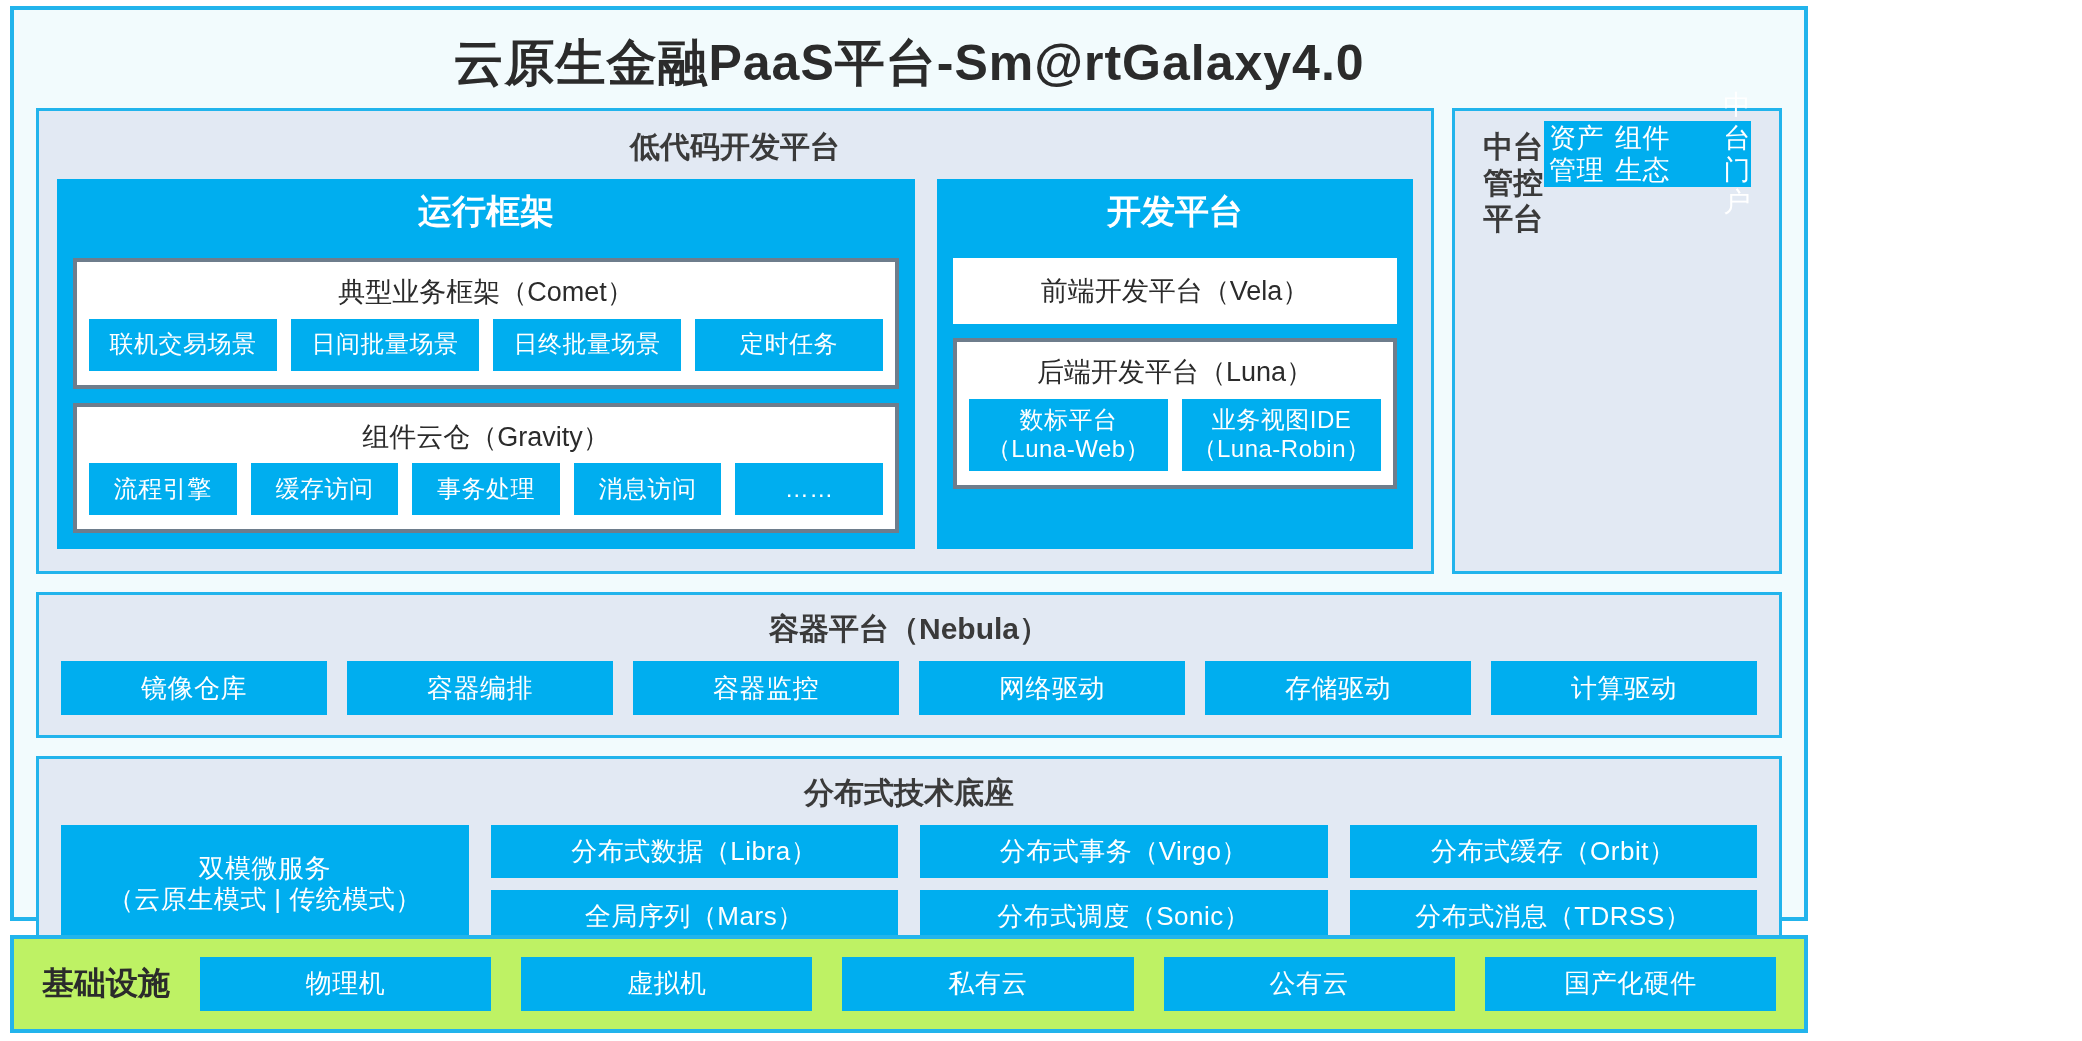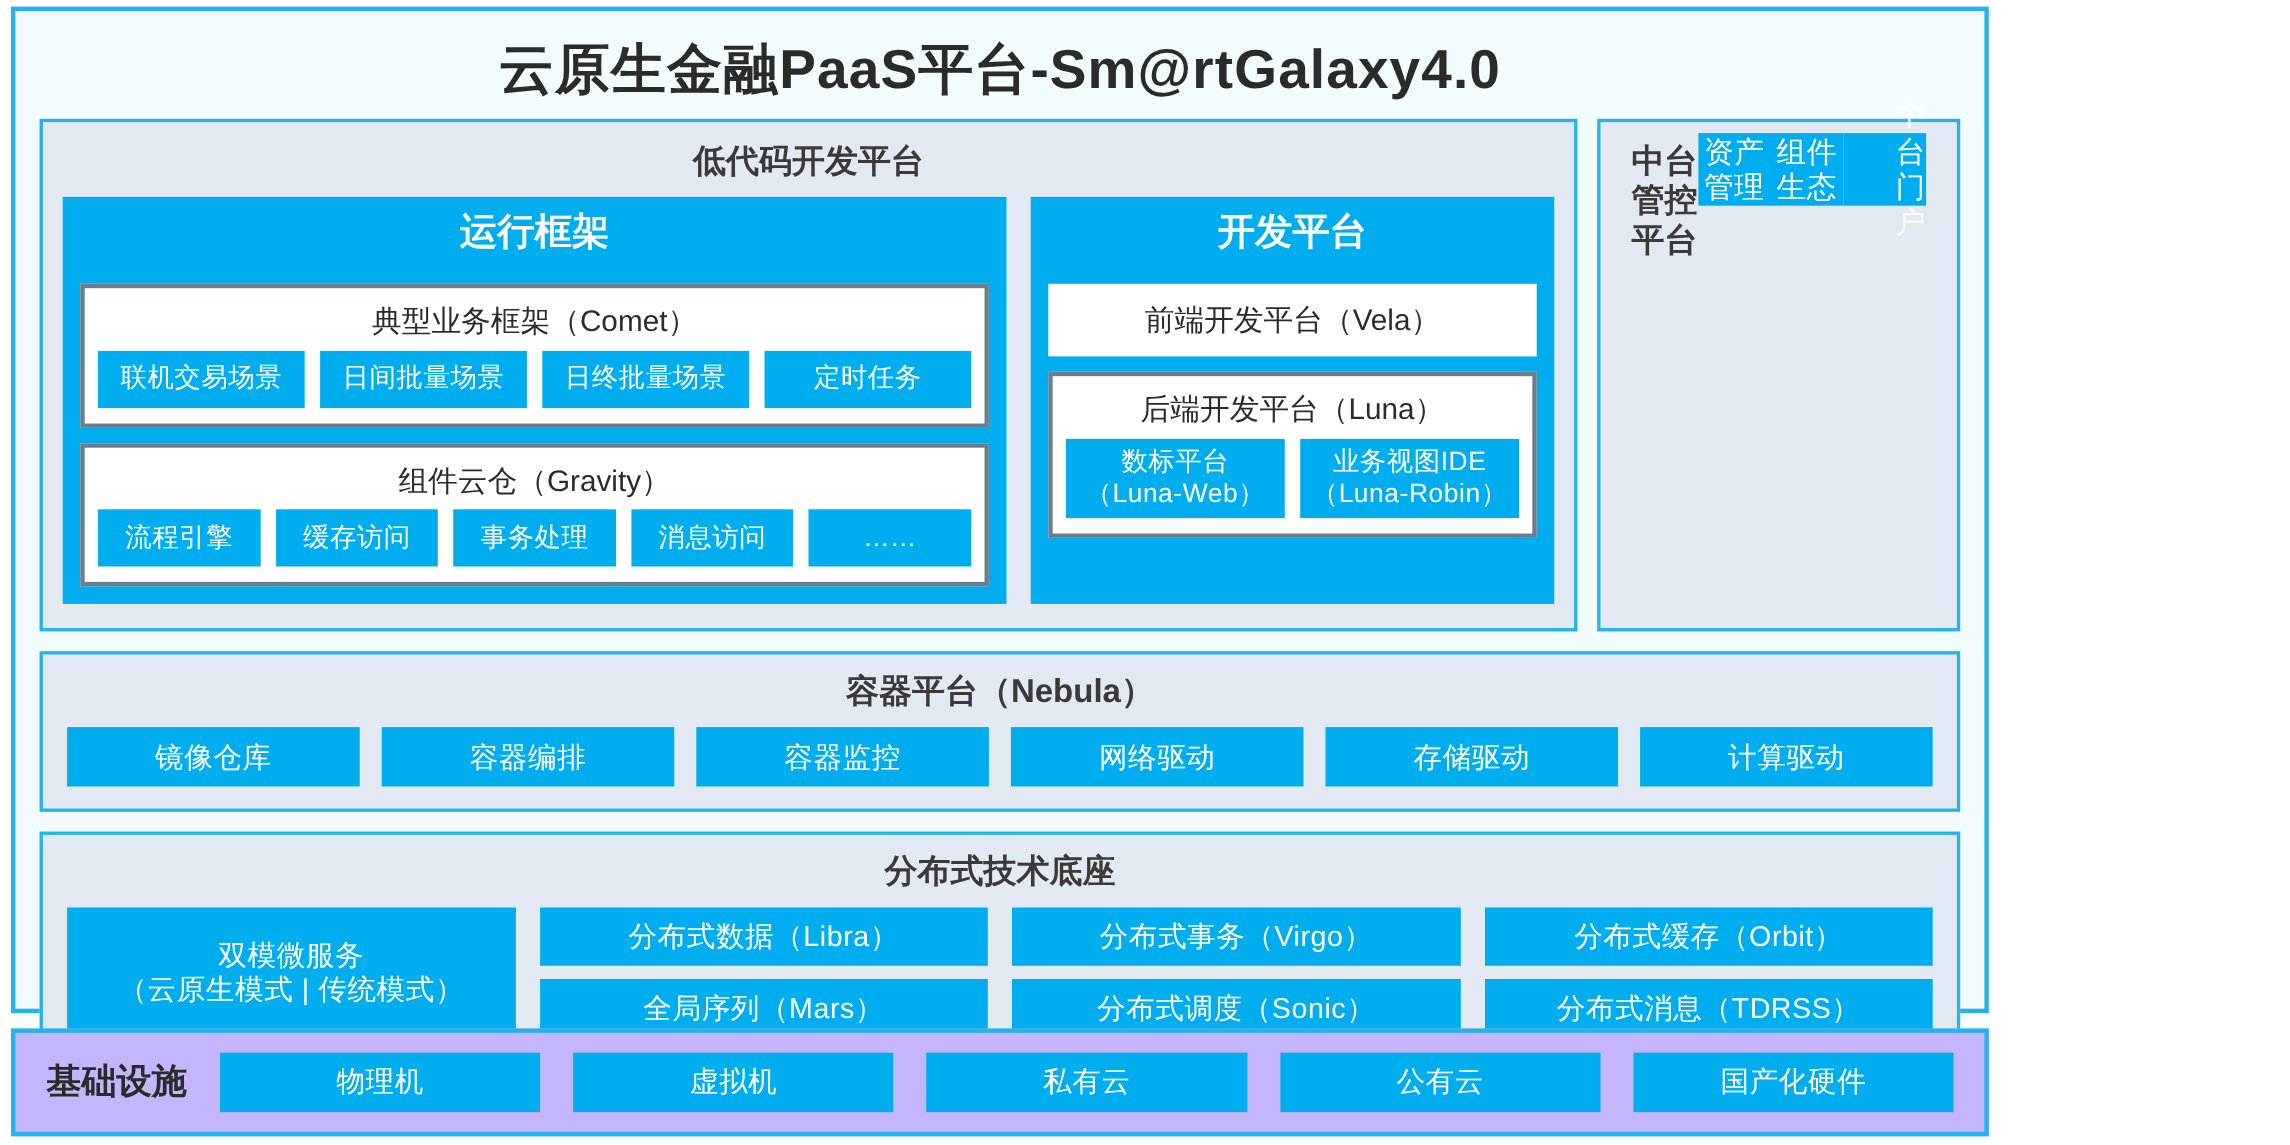--- a/index.html
+++ b/index.html
@@ -190,21 +190,21 @@
     padding: 8px 22px 20px 22px;
     display: flex;
     flex-direction: column;
   }
   .container-chips { display: flex; gap: 20px; }
   .container-chips .chip { height: 54px; font-size: 26px; }
 
   
   .infra-frame {
     border: 4px solid #22B4EC;
-    background: #c4b5fd;
+    background: #bef264;
     display: flex;
     align-items: center;
     gap: 30px;
     padding: 18px 28px;
     flex: 0 0 auto;
   }
   .infra-label {
     font-size: 32px;
     font-weight: 700;
     color: #2B2B2B;

